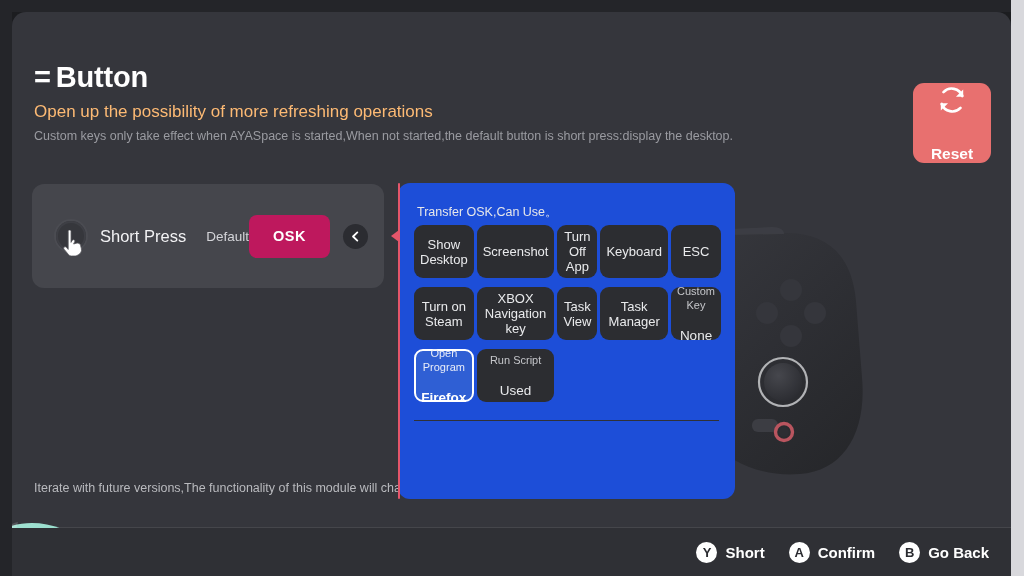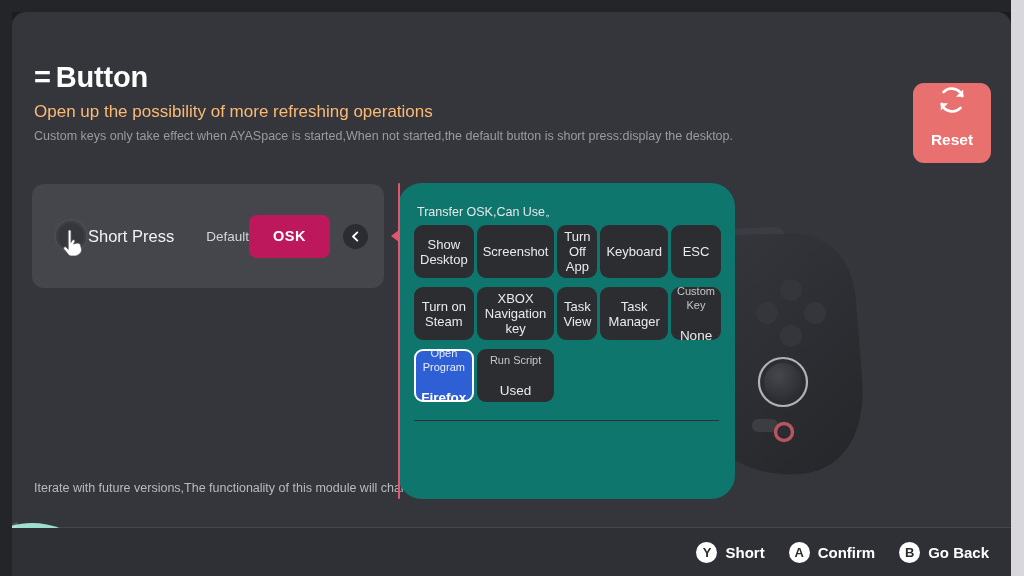--- a/index.html
+++ b/index.html
@@ -78,21 +78,21 @@
   
   .reset-btn {
     position: absolute;
     right: 20px; top: 71px;
     width: 78px; height: 80px;
     background: #e8706f;
     border-radius: 11px;
     display: flex;
     flex-direction: column;
     align-items: center;
-    justify-content: flex-start;
+    justify-content: space-between;
     gap: 14px;
     cursor: pointer;
     border: none;
   }
   .reset-btn .reset-label {
     font-size: 15.5px;
     font-weight: bold;
     color: #ffffff;
   }
 
@@ -117,21 +117,21 @@
     flex: none;
   }
   .cursor-hand {
     position: absolute;
     left: 6px; top: 9px;
     width: 20px; height: 26px;
     pointer-events: none;
   }
 
   .press-label {
-    margin-left: 2px;
+    margin-left: 14px;
     font-size: 16.5px;
     color: #f2f2f4;
     white-space: nowrap;
   }
 
   .press-default {
     margin-left: auto;
     font-size: 13.5px;
     color: #d4d5d9;
     white-space: nowrap;
@@ -167,22 +167,22 @@
     font-size: 12.5px;
     color: #b9babe;
     white-space: nowrap;
   }
 
   
   .popup {
     position: absolute;
     left: 386px; top: 171px;
     width: 337px; height: 316px;
-    background: #0f766e;
-    border-radius: 24px;
+    background: #1d4ed8;
+    border-radius: 12px;
     z-index: 40;
   }
   .popup-accent {
     position: absolute;
     left: 0; top: 0;
     width: 2px; height: 100%;
     background: #e4566b;
     border-radius: 2px;
   }
   .popup-arrow {

